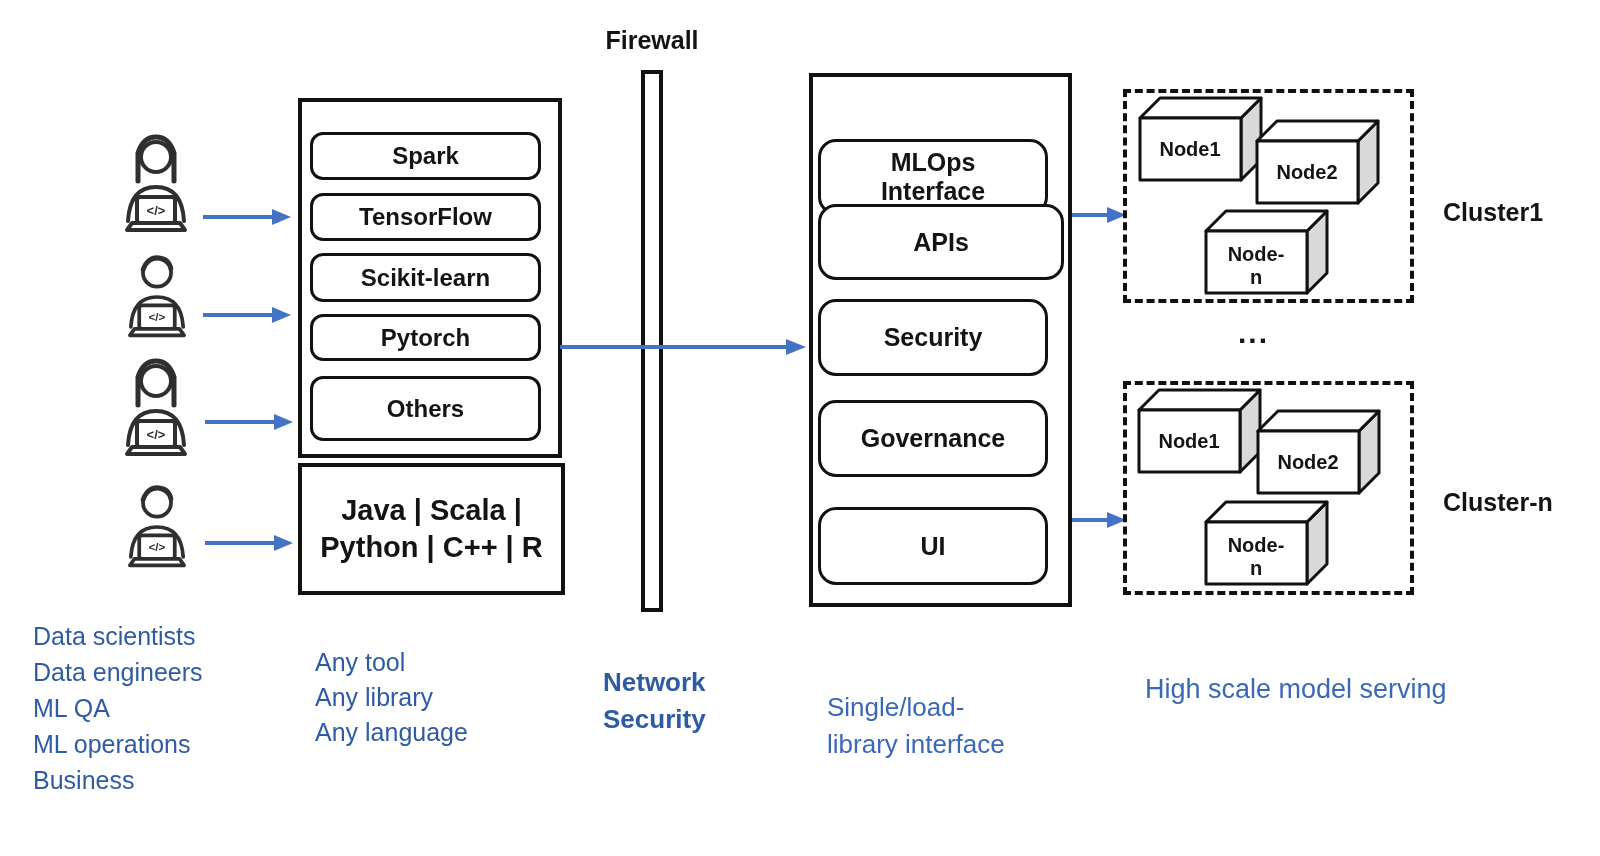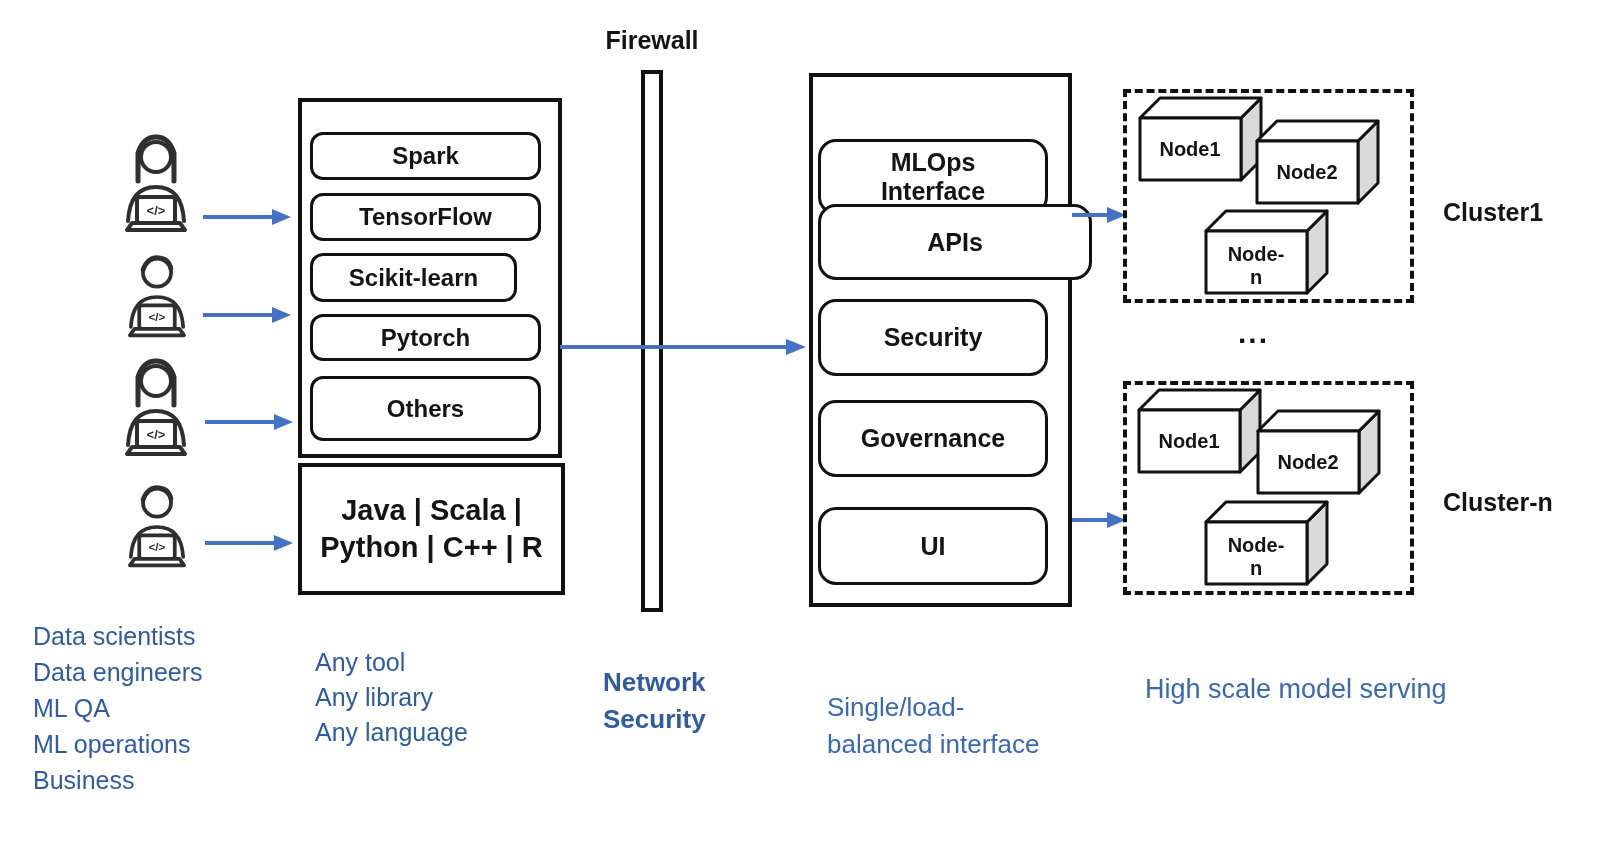--- a/index.html
+++ b/index.html
@@ -122,21 +122,21 @@
       <polygon points="69,3 88,11 69,19"></polygon>
     </svg>
 
   <div class="box" style="left:298px; top:98px; width:264px; height:360px;"></div>
   <div class="pill" style="left:310px; top:132px; width:231px; height:48px;">
       <span>Spark</span>
     </div>
   <div class="pill" style="left:310px; top:193px; width:231px; height:48px;">
       <span>TensorFlow</span>
     </div>
-  <div class="pill" style="left:310px; top:253px; width:207px; height:49px;">
+  <div class="pill" style="left:310px; top:253px; width:231px; height:49px;">
       <span>Scikit-learn</span>
     </div>
   <div class="pill" style="left:310px; top:314px; width:231px; height:47px;">
       <span>Pytorch</span>
     </div>
   <div class="pill" style="left:310px; top:376px; width:231px; height:65px;">
       <span>Others</span>
     </div>
 
   <div class="box lang-box" style="left:298px; top:463px; width:267px; height:132px;">
@@ -152,21 +152,21 @@
   <svg class="arrow" style="left:560px; top:336px;" width="246" height="22">
       <line x1="0" y1="11" x2="228" y2="11"></line>
       <polygon points="226,3 246,11 226,19"></polygon>
     </svg>
 
   <div class="box" style="left:809px; top:73px; width:263px; height:534px;"></div>
   <div class="pill big" style="left:818px; top:103px; width:230px; height:76px;margin-top:36px;">
     <span>MLOps</span>
     <span>Interface</span>
   </div>
-  <div class="pill big" style="left:818px; top:204px; width:274px; height:76px;">
+  <div class="pill big" style="left:818px; top:204px; width:246px; height:76px;">
       <span>APIs</span>
     </div>
   <div class="pill big" style="left:818px; top:299px; width:230px; height:77px;">
       <span>Security</span>
     </div>
   <div class="pill big" style="left:818px; top:400px; width:230px; height:77px;">
       <span>Governance</span>
     </div>
   <div class="pill big" style="left:818px; top:507px; width:230px; height:78px;">
       <span>UI</span>
@@ -241,18 +241,18 @@
     <div>Any language</div>
   </div>
 
   <div class="caption" style="left:603px; top:664px; font-size:26px; line-height:37px; font-weight:600; color:#2e5ba3;">
     <div>Network</div>
     <div>Security</div>
   </div>
 
   <div class="caption" style="left:827px; top:689px; font-size:26px; line-height:37px; color:#3a68b8;">
     <div>Single/load-</div>
-    <div>balanced interface</div>
+    <div>library interface</div>
   </div>
 
   <div class="caption" style="left:1145px; top:674px; font-size:27px; color:#3a68b8;">High scale model serving</div>
 
 </div>
 
 </body></html>

